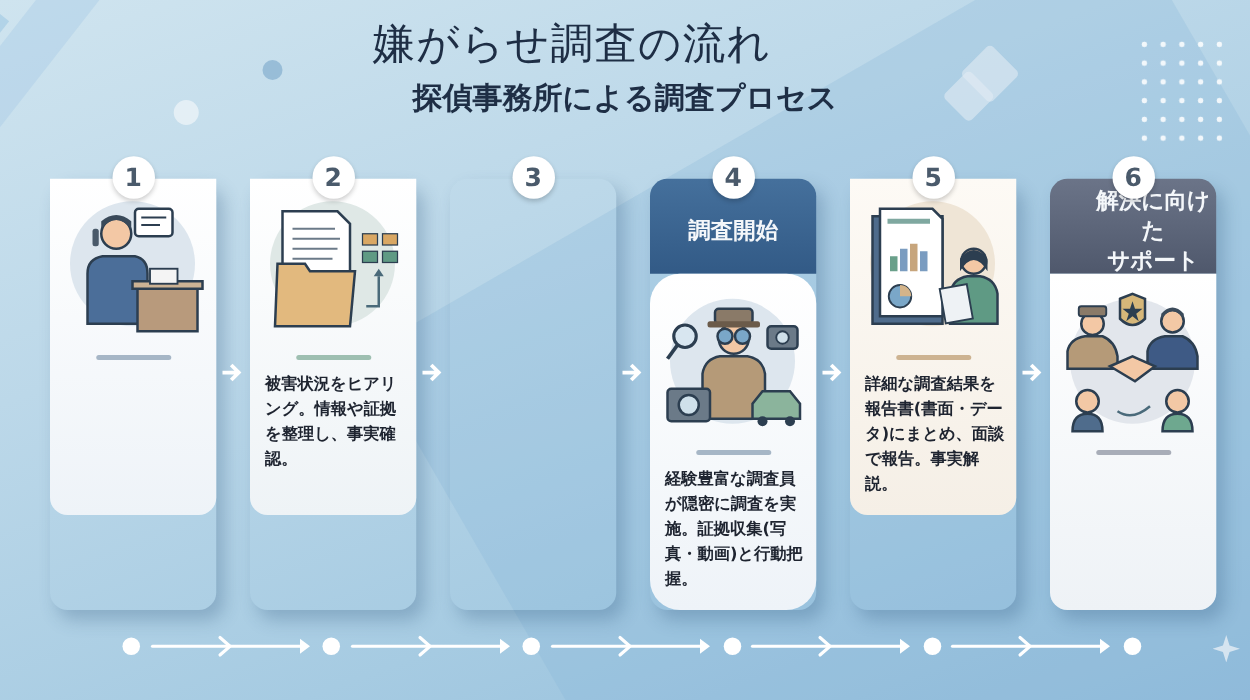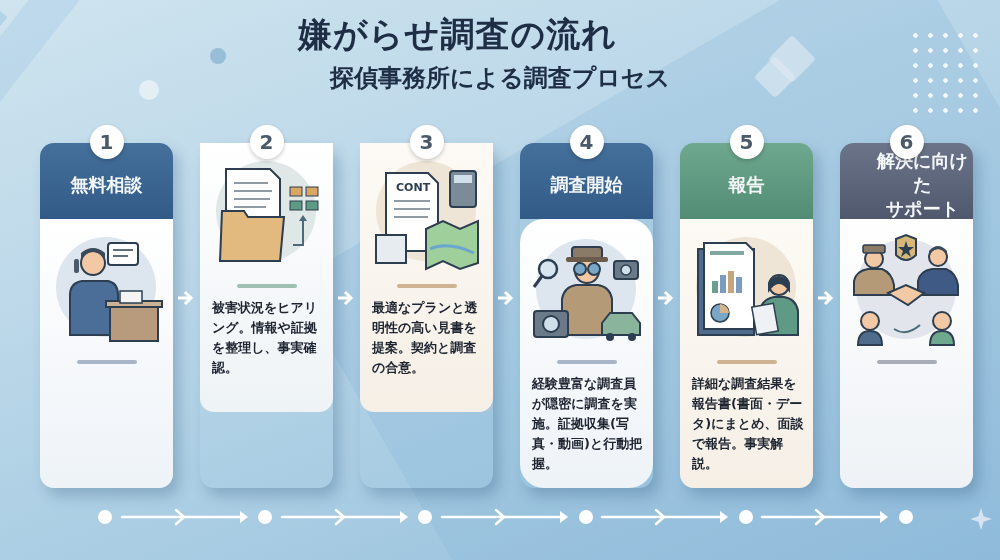--- a/index.html
+++ b/index.html
@@ -35,21 +35,21 @@
     transform: rotate(45deg); border-radius: 4px;
   }
   .sparkle {
     position: absolute; left: 970px; top: 508px; width: 22px; height: 22px;
     background: rgba(230,238,245,0.8);
     clip-path: polygon(50% 0, 62% 38%, 100% 50%, 62% 62%, 50% 100%, 38% 62%, 0 50%, 38% 38%);
   }
 
   .title {
     position: absolute; left: 0; top: 12px; width: 915px; text-align: center;
-    font-size: 34px; font-weight: bold; color: #1e2e45; letter-spacing: 1px;
+    font-size: 34px; font-weight: normal; color: #1e2e45; letter-spacing: 1px;
   }
   .subtitle {
     position: absolute; left: 0; top: 62px; width: 1000px; text-align: center;
     font-size: 24px; font-weight: bold; color: #1e2e45;
   }
 
   .card {
     position: absolute; top: 143px; width: 133px; height: 345px;
     border-radius: 14px; overflow: visible;
     box-shadow: 6px 8px 14px rgba(40,80,120,0.28);
@@ -95,21 +95,20 @@
 <div class="dotgrid"></div>
 <div class="diamond" style="left:775px;top:42px;"></div>
 <div class="diamond" style="left:760px;top:62px;width:30px;height:30px;"></div>
 <div class="sparkle"></div>
 
 <h1 class="title">嫌がらせ調査の流れ</h1>
 <h2 class="subtitle">探偵事務所による調査プロセス</h2>
 
 <div class="card" style="left:40px;">
   <div class="badge">1</div>
-  <div class="card-head" style="background:linear-gradient(180deg,#45709c,#325a86);">無料相談</div>
   <div class="card-body" style="background:linear-gradient(180deg,#ffffff,#eef3f8);">
     <svg class="illus" viewBox="0 0 117 130">
       <circle cx="58" cy="62" r="50" fill="#dde6ee"></circle>
       <rect x="60" y="18" width="30" height="22" rx="3" fill="#fff" stroke="#2c3e50" stroke-width="2"></rect>
       <line x1="65" y1="25" x2="85" y2="25" stroke="#2c3e50" stroke-width="1.5"></line>
       <line x1="65" y1="31" x2="80" y2="31" stroke="#2c3e50" stroke-width="1.5"></line>
       <path d="M22 110 L22 70 Q22 58 34 56 L60 56 Q70 58 70 70 L70 110 Z" fill="#4b6e99" stroke="#2c3e50" stroke-width="2"></path>
       <circle cx="45" cy="38" r="12" fill="#f3c8a5" stroke="#2c3e50" stroke-width="2"></circle>
       <path d="M33 34 Q45 20 57 34 L57 28 Q45 18 33 28 Z" fill="#3a4a5a"></path>
       <rect x="26" y="34" width="5" height="14" rx="2" fill="#4a5a6a"></rect>
@@ -139,37 +138,20 @@
       <path d="M95 72 L95 96 L85 96" fill="none" stroke="#4a6a7a" stroke-width="2"></path>
       <polygon points="91,72 99,72 95,66" fill="#4a6a7a"></polygon>
     </svg>
     <div class="divider" style="background:#9ebfb1;"></div>
     <p class="desc">被害状況をヒアリング。情報や証拠を整理し、事実確認。</p>
   </div>
 </div>
 
 <div class="card" style="left:360px;">
   <div class="badge">3</div>
-  <div class="card-body" style="background:linear-gradient(180deg,#fdfaf5,#f5efe6);">
-    <svg class="illus" viewBox="0 0 117 130">
-      <circle cx="58" cy="62" r="50" fill="#efe5d6"></circle>
-      <path d="M18 24 L60 24 L70 34 L70 102 L18 102 Z" fill="#fff" stroke="#2c3e50" stroke-width="2"></path>
-      <text x="28" y="42" font-size="11" font-weight="bold" fill="#2c3e50" font-family="DejaVu Sans, sans-serif">CONT</text>
-      <line x1="26" y1="52" x2="62" y2="52" stroke="#6b7a88" stroke-width="1.5"></line>
-      <line x1="26" y1="60" x2="62" y2="60" stroke="#6b7a88" stroke-width="1.5"></line>
-      <line x1="26" y1="68" x2="60" y2="68" stroke="#6b7a88" stroke-width="1.5"></line>
-      <rect x="82" y="22" width="26" height="36" rx="3" fill="#7b8b98" stroke="#2c3e50" stroke-width="2"></rect>
-      <rect x="86" y="26" width="18" height="8" fill="#cfe0ea"></rect>
-      <rect x="8" y="86" width="30" height="28" fill="#e6ecf0" stroke="#2c3e50" stroke-width="2"></rect>
-      <path d="M58 80 L75 72 L92 80 L110 72 L110 114 L92 120 L75 112 L58 120 Z" fill="#9fcf9a" stroke="#2c3e50" stroke-width="2"></path>
-      <path d="M62 100 Q80 92 106 104" fill="none" stroke="#6aa6d0" stroke-width="3"></path>
-    </svg>
-    <div class="divider" style="background:#cdb391;"></div>
-    <p class="desc">最適なプランと透明性の高い見書を提案。契約と調査の合意。</p>
-  </div>
 </div>
 
 <div class="card" style="left:520px;">
   <div class="badge">4</div>
   <div class="card-head" style="background:linear-gradient(180deg,#45709c,#325a86);">調査開始</div>
   <div class="card-body" style="background:linear-gradient(180deg,#ffffff,#eef3f8);border-radius:24px;">
     <svg class="illus" viewBox="0 0 117 130">
       <circle cx="58" cy="64" r="50" fill="#dde6ee"></circle>
       <path d="M34 110 L34 74 Q36 62 48 60 L70 60 Q82 62 84 74 L84 110 Z" fill="#b59a78" stroke="#2c3e50" stroke-width="2"></path>
       <circle cx="59" cy="46" r="12" fill="#f3c8a5" stroke="#2c3e50" stroke-width="2"></circle>
@@ -187,21 +169,20 @@
       <circle cx="82" cy="112" r="4" fill="#2c3e50"></circle>
       <circle cx="104" cy="112" r="4" fill="#2c3e50"></circle>
     </svg>
     <div class="divider" style="background:#a6b6c6;"></div>
     <p class="desc">経験豊富な調査員が隠密に調査を実施。証拠収集(写真・動画)と行動把握。</p>
   </div>
 </div>
 
 <div class="card" style="left:680px;">
   <div class="badge">5</div>
-  <div class="card-head" style="background:linear-gradient(180deg,#6ea88f,#538c74);">報告</div>
   <div class="card-body" style="background:linear-gradient(180deg,#fdfaf5,#f5efe6);">
     <svg class="illus" viewBox="0 0 117 130">
       <circle cx="58" cy="62" r="50" fill="#efe5d6"></circle>
       <rect x="10" y="24" width="56" height="86" fill="#4f6c8c" stroke="#2c3e50" stroke-width="2"></rect>
       <path d="M16 18 L58 18 L66 26 L66 104 L16 104 Z" fill="#fff" stroke="#2c3e50" stroke-width="2"></path>
       <rect x="22" y="26" width="34" height="4" fill="#7fa8a0"></rect>
       <rect x="24" y="56" width="6" height="12" fill="#6aa08a"></rect>
       <rect x="32" y="50" width="6" height="18" fill="#7a9cc0"></rect>
       <rect x="40" y="46" width="6" height="22" fill="#c7a57c"></rect>
       <rect x="48" y="52" width="6" height="16" fill="#7a9cc0"></rect>

